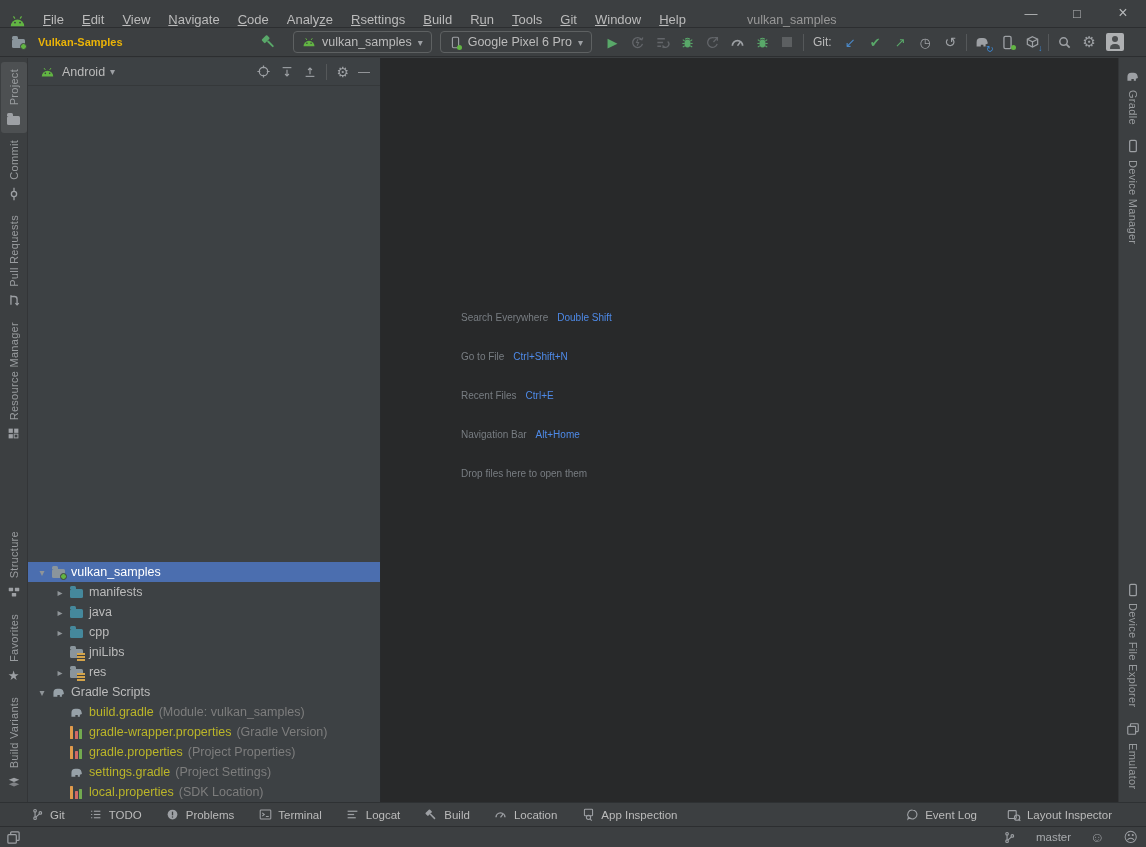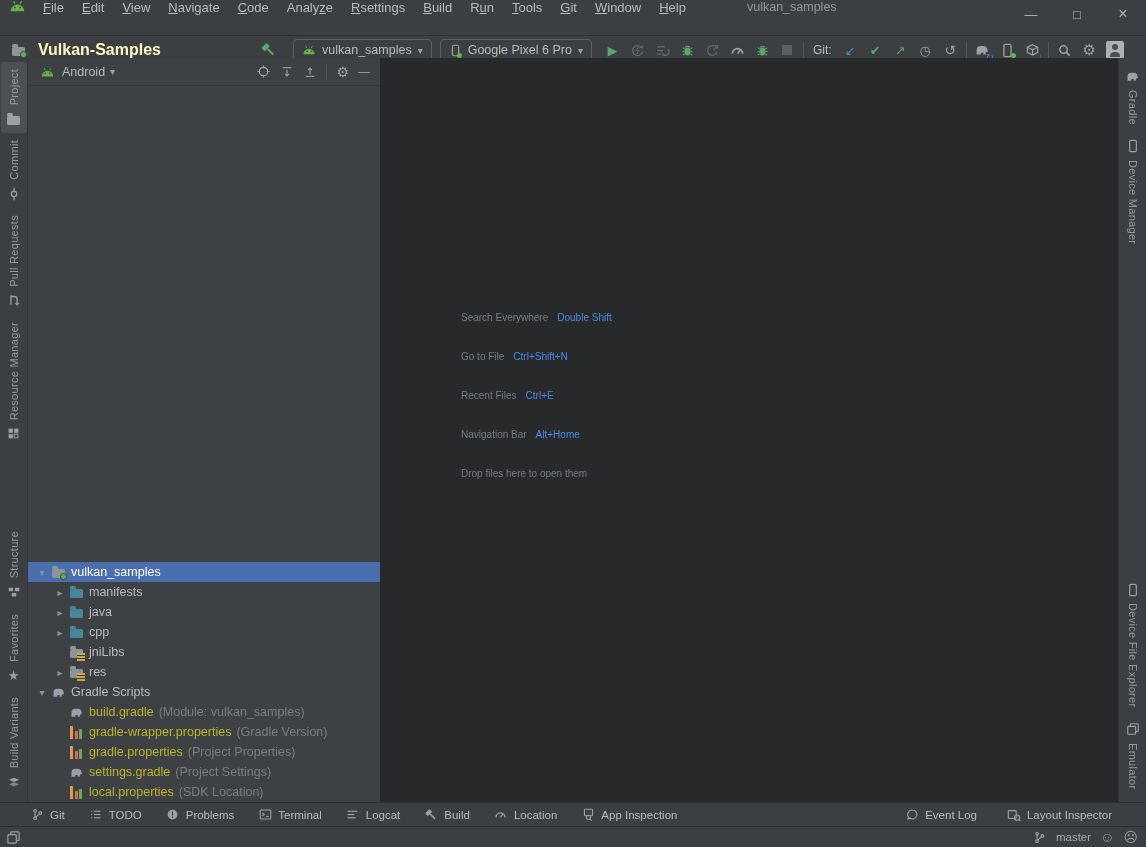--- a/index.html
+++ b/index.html
@@ -4,32 +4,32 @@
 <style>
   * { margin:0; padding:0; box-sizing:border-box; }
   html,body { background:#202224; }
   #app{
     position:relative; width:1146px; height:847px; overflow:hidden;
     background:#3c3f41; color:#bbbbbb;
     font-family:"Liberation Sans","DejaVu Sans",sans-serif; font-size:12px;
     user-select:none;
   }
   
-  .titlebar{height:36px; display:flex; align-items:flex-start; background:#3c3f41; border-bottom:1px solid #2c2e30;}
+  .titlebar{height:28px; display:flex; align-items:flex-end; background:#3c3f41; border-bottom:1px solid #2c2e30;}
   .as-logo{margin:0 8px 0 9px; display:flex;}
   .menu-item{padding:0 9px; font-size:13px; color:#bbbbbb; cursor:default;}
   .menu-item u{text-decoration:underline;}
   .win-title{margin-left:52px; color:#989898; font-size:12.5px;}
   .win-controls{margin-left:auto; display:flex; height:28px;}
   .win-btn{width:46px; height:28px; display:flex; align-items:center; justify-content:center; color:#b6b8ba; font-size:13px;}
   .win-btn.close{font-size:16px;}
   
   .toolbar{height:29px; display:flex; align-items:center; background:#3c3f41; border-bottom:1px solid #2c2e30; padding-left:10px;}
   .tb-project{display:flex; align-items:center; gap:7px; width:250px;}
-  .tb-project .lbl{font-weight:bold; color:#fef9c3; font-size:16px;}
+  .tb-project .lbl{font-weight:bold; color:#eab308; font-size:11px;}
   .tb-icon{width:17px; height:17px; display:inline-flex; align-items:center; justify-content:center; color:#9da0a4; position:relative;}
   .tb-icon.green{color:#59a869;} .tb-icon.dim{color:#63666a;} .tb-icon.blue{color:#4a88c7;}
   .dropdown{height:22px; display:flex; align-items:center; gap:6px; border:1px solid #5e6162; border-radius:4px; padding:0 8px; margin-right:8px; color:#bbbbbb; font-size:12.5px;}
   .chev{color:#9da0a4; font-size:10px;}
   .tb-div{width:1px; height:17px; background:#55585a; margin:0 7px;}
   .tb-group{display:flex; align-items:center; gap:8px;}
   .git-lbl{color:#bbbbbb; margin:0 2px 0 2px;}
   .stop-square{width:10px;height:10px;background:#5c5f61;}
   .play{color:#59a869; font-size:13px;}
   .green-dot::after{content:""; position:absolute; right:0; bottom:1px; width:5px; height:5px; border-radius:50%; background:#62b543;}
@@ -84,21 +84,21 @@
   .sc-label{color:#787d82;}
   .sc-keys{color:#4e8ae8;}
   
   .bottom-bar{position:absolute; left:0; right:0; bottom:21px; height:24px; background:#3c3f41; border-top:1px solid #2e3133; display:flex; align-items:center; padding:0 34px 0 30px; font-size:11.5px;}
   .bb-item{display:flex; align-items:center; gap:6px; margin-right:24px; color:#bbbbbb;}
   .bb-item .s-icon{width:14px; height:14px;}
   .bb-right{margin-left:auto; display:flex; align-items:center;justify-content:space-between;}
   .bb-right .bb-item{margin-right:0; margin-left:30px;}
   
   .status-bar{position:absolute; left:0; right:0; bottom:0; height:21px; background:#3c3f41; border-top:1px solid #2c2e30; display:flex; align-items:center; padding:0 8px 0 6px; font-size:11.5px;}
-  .sb-right{margin-left:auto; display:flex; align-items:center; gap:9px; color:#a7aaad;}
+  .sb-right{margin-left:auto; display:flex; align-items:center; gap:19px; color:#a7aaad;}
   .face{font-size:14px; color:#9da0a4; line-height:1;}
   svg{display:block;}
 </style>
 </head>
 <body>
 
 <svg width="0" height="0" style="position:absolute">
   <defs>
     <symbol id="sym-elephant" viewBox="0 0 16 16">
         <path fill="currentColor" d="M2.6 12.6 V8.2 Q2.6 4 6.8 4 h2.4 q3.3 0 4 2.9 l.5 1.9 q.25.9-.65 1.15 l-1.45.4 v2.25 h-2.2 v-1.9 h-2.6 v1.9 z"></path>

